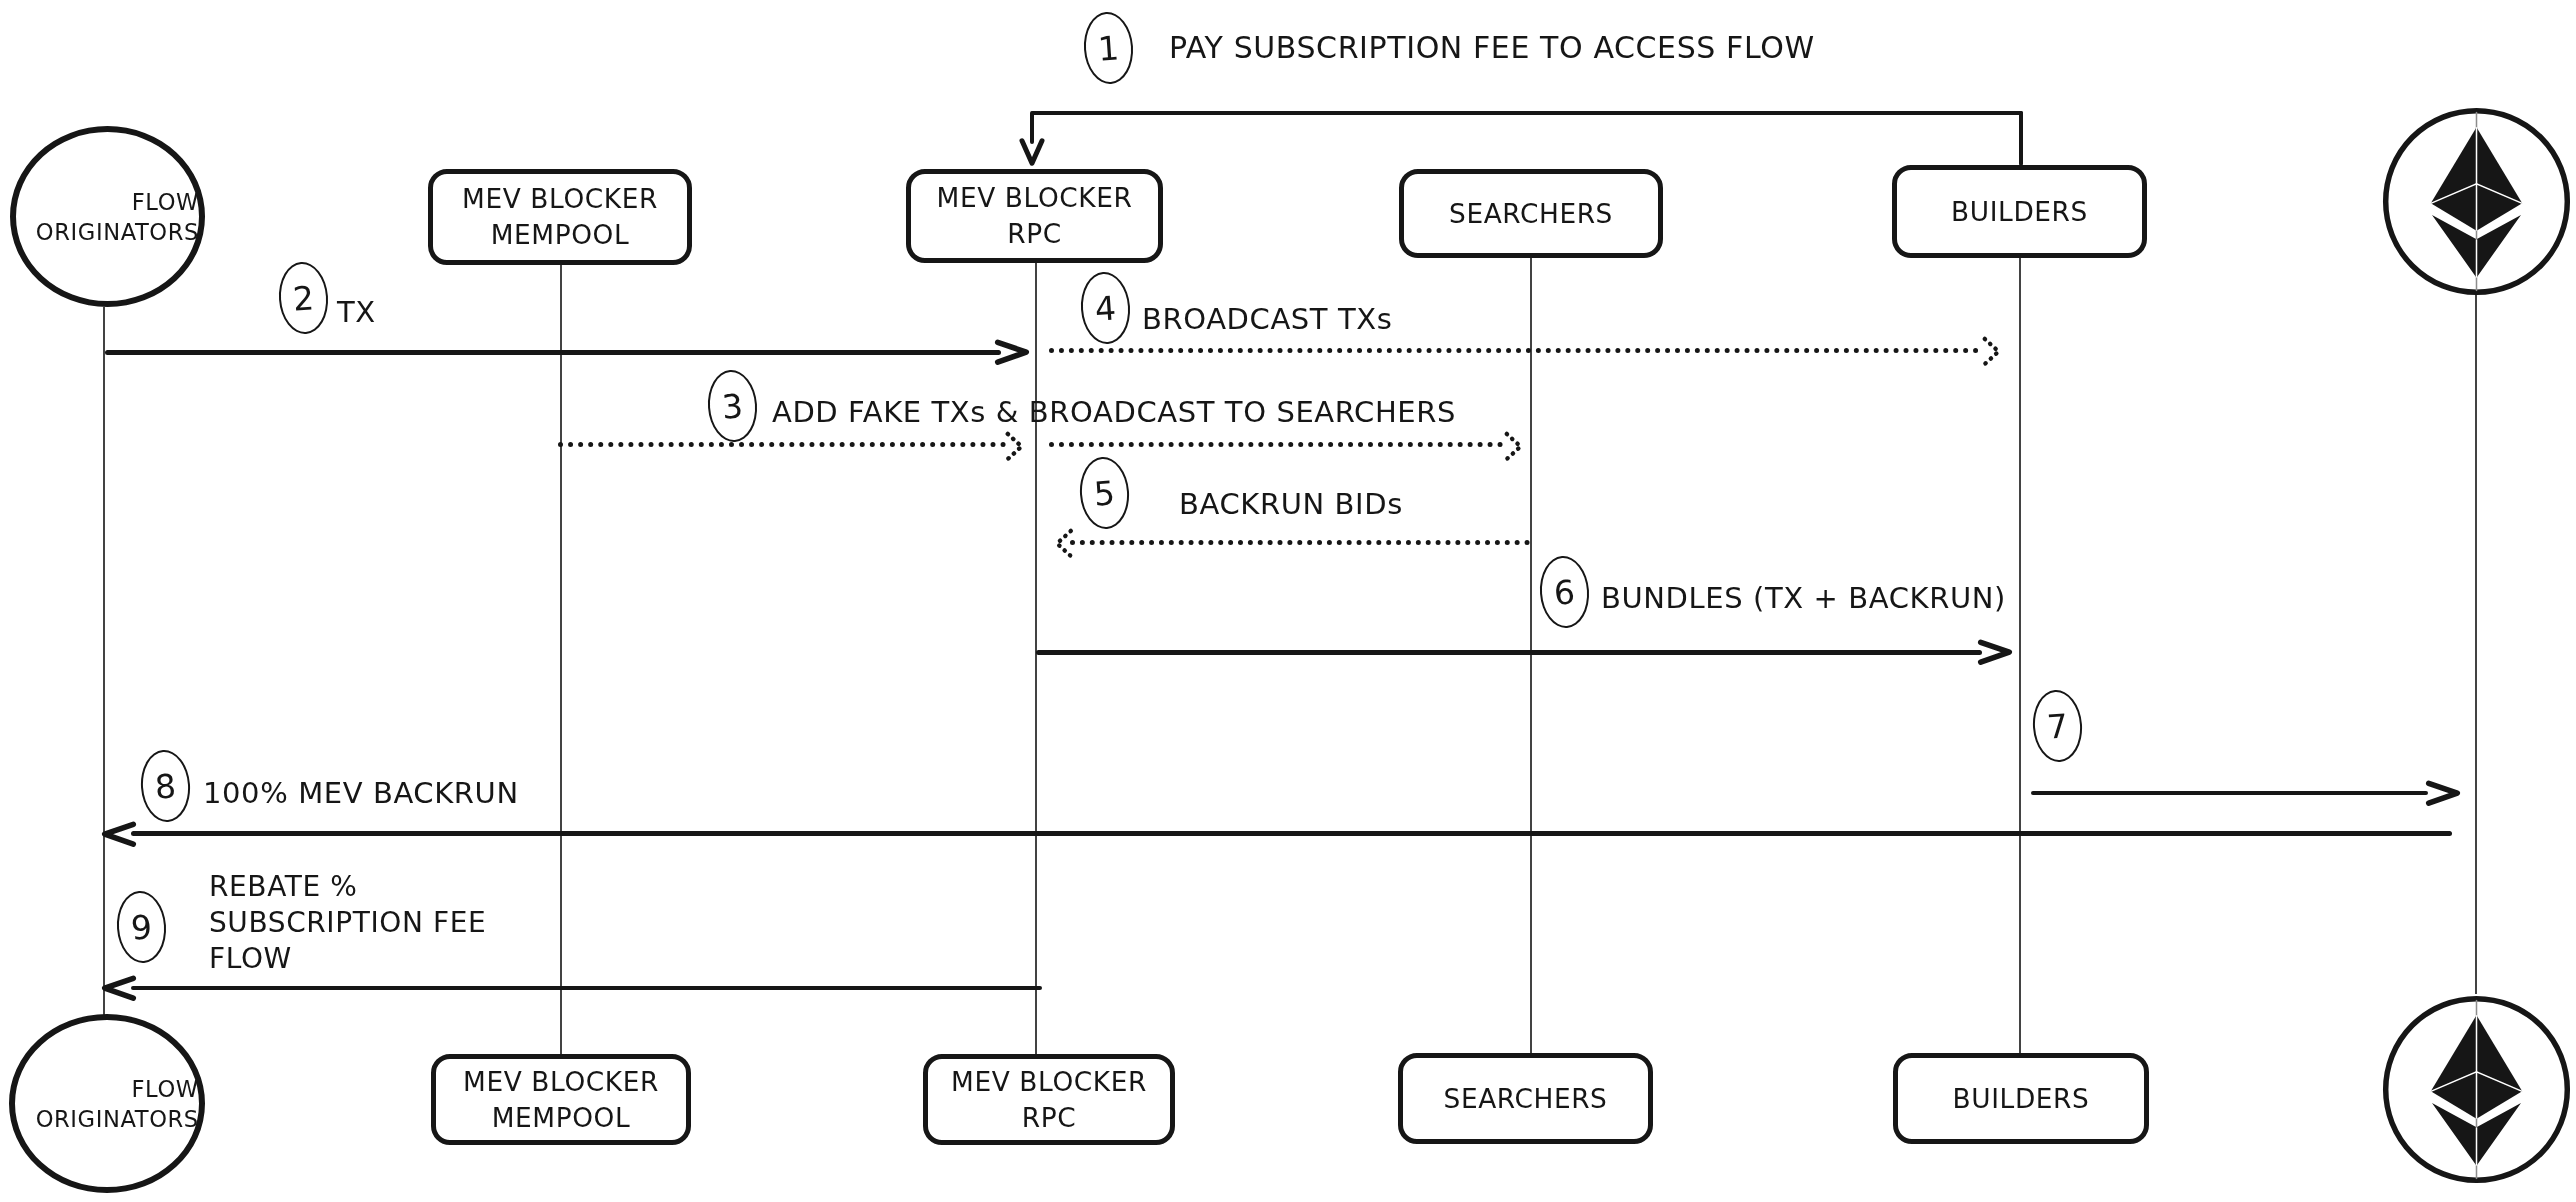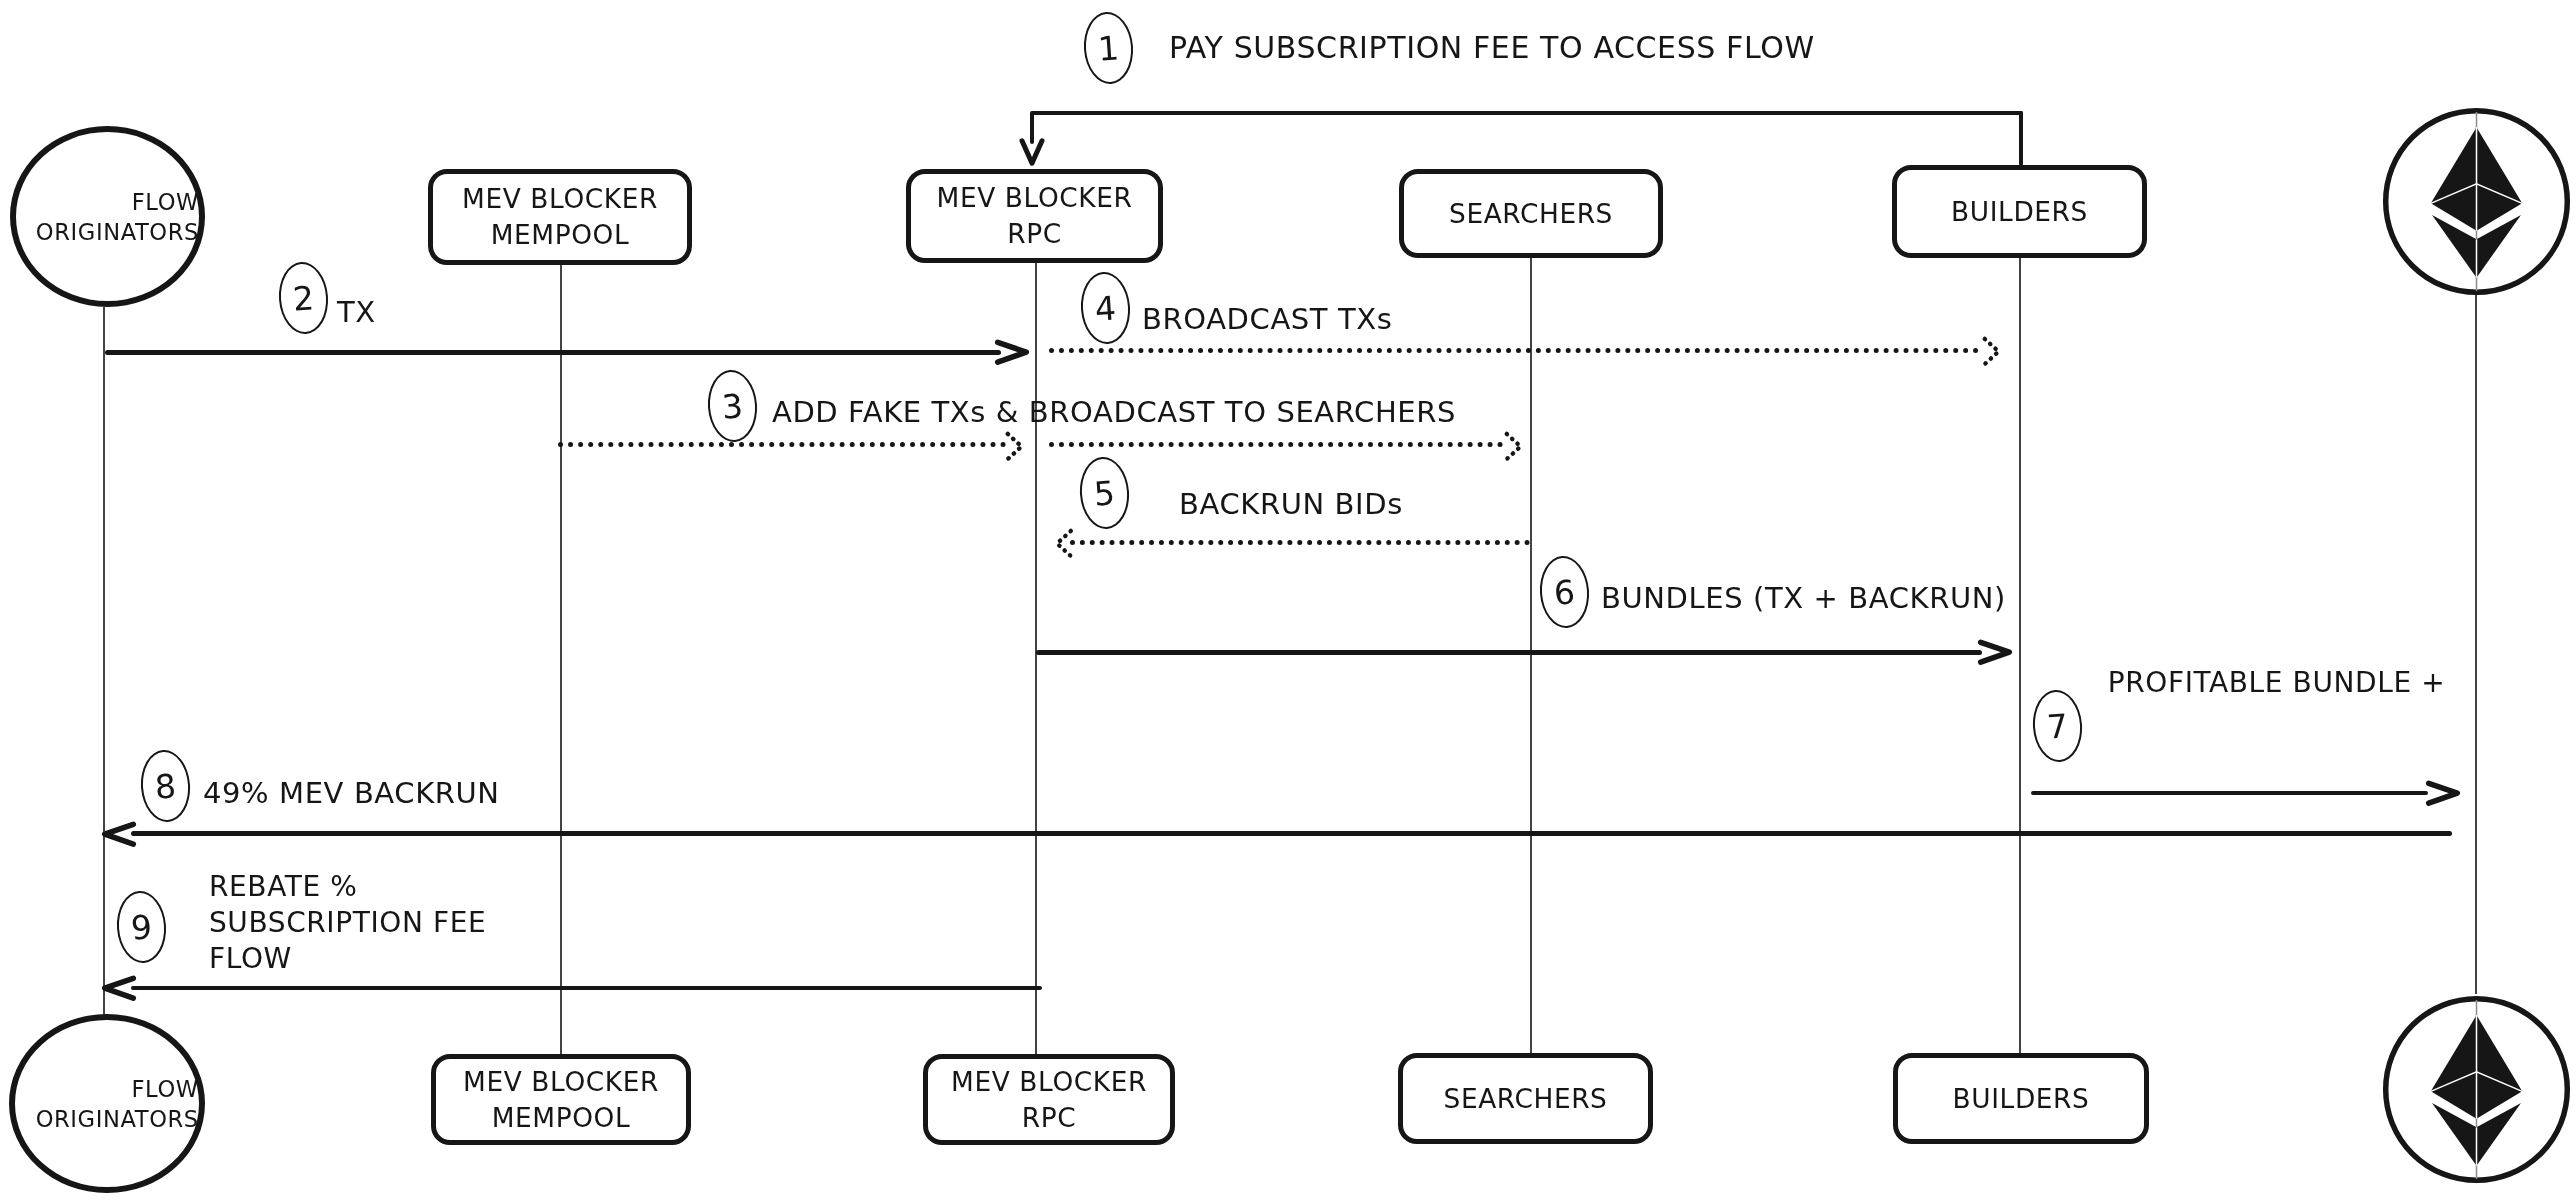--- a/index.html
+++ b/index.html
@@ -180,33 +180,32 @@
 
   <div>
     <div class="msg-line thin" style="left:2031px;top:791px;width:397px;"></div>
     <svg class="ah" style="left:2425px;top:780px;" width="36" height="26.4" viewBox="0 0 58 42">
       <polyline points="6,5 52,21 6,37" fill="none" stroke="#161616" stroke-width="9" stroke-linecap="round" stroke-linejoin="round"></polyline>
     </svg>
     <div class="badge" style="left:2033px;top:690px;">
       <span>7</span>
     </div>
     <div class="msg-label-block center" style="left:2094px;top:665px;width:365px;">
-      <div>PROFITABLE BUNDLE +</div>
     </div>
   </div>
 
   <div>
     <div class="msg-line" style="left:131px;top:831px;width:2321px;"></div>
     <svg class="ah" style="left:101px;top:821px;" width="36" height="26.4" viewBox="0 0 58 42">
       <polyline points="52,5 6,21 52,37" fill="none" stroke="#161616" stroke-width="9" stroke-linecap="round" stroke-linejoin="round"></polyline>
     </svg>
     <div class="badge" style="left:141px;top:750px;">
       <span>8</span>
     </div>
-    <div class="msg-label" style="left:203px;top:774px;">49% MEV BACKRUN</div>
+    <div class="msg-label" style="left:203px;top:774px;">100% MEV BACKRUN</div>
   </div>
 
   <div>
     <div class="msg-line thin" style="left:131px;top:986px;width:911px;"></div>
     <svg class="ah" style="left:101px;top:975px;" width="36" height="26.4" viewBox="0 0 58 42">
       <polyline points="52,5 6,21 52,37" fill="none" stroke="#161616" stroke-width="9" stroke-linecap="round" stroke-linejoin="round"></polyline>
     </svg>
     <div class="badge" style="left:117px;top:891px;">
       <span>9</span>
     </div>

